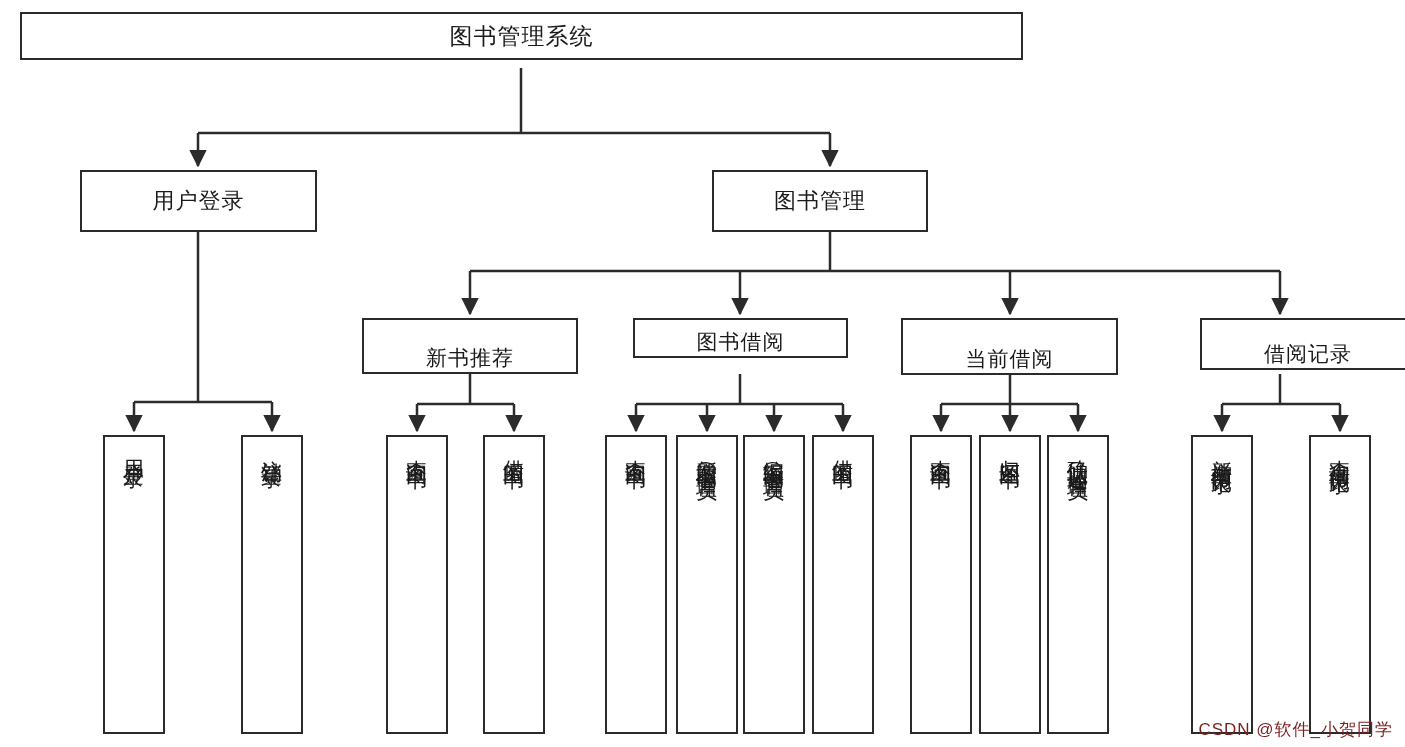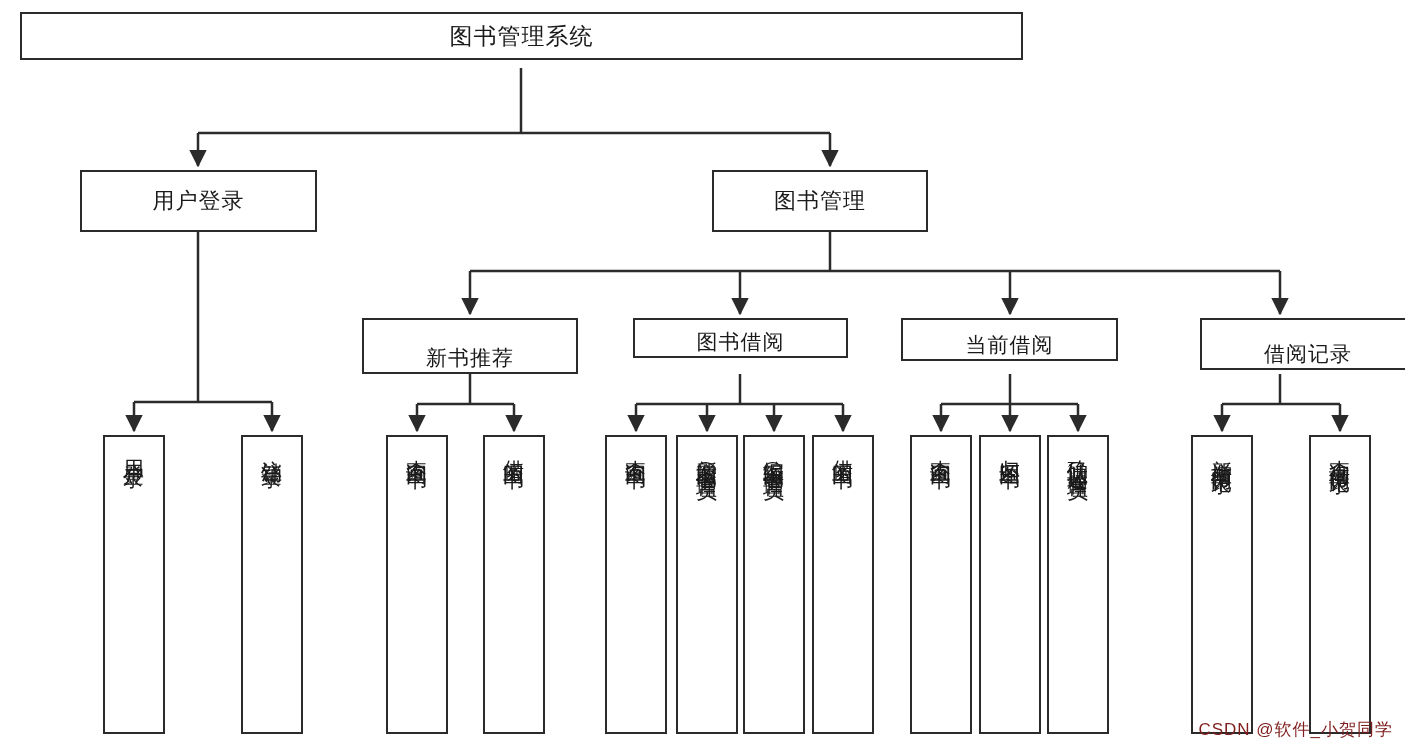--- a/index.html
+++ b/index.html
@@ -139,21 +139,21 @@
   <div class="node level1" style="left:712px; top:170px; width:216px; height:62px;">
     <span class="htext">图书管理</span>
   </div>
 
   <div class="node level2" style="left:362px; top:318px; width:216px; height:56px;">
     <span class="htext">新书推荐</span>
   </div>
   <div class="node level2" style="left:633px; top:318px; width:215px; height:40px;">
     <span class="htext">图书借阅</span>
   </div>
-  <div class="node level2" style="left:901px; top:318px; width:217px; height:43px;">
+  <div class="node level2" style="left:901px; top:318px; width:217px; height:57px;">
     <span class="htext">当前借阅</span>
   </div>
   <div class="node level2" style="left:1172px; top:318px; width:216px; height:52px;margin-left:28px;">
     <span class="htext">借阅记录</span>
   </div>
 
   <div class="node leaf" style="left:103px; top:435px; width:62px; height:299px;">
     <span class="vtext">用户登录</span>
   </div>
   <div class="node leaf" style="left:241px; top:435px; width:62px; height:299px;">

